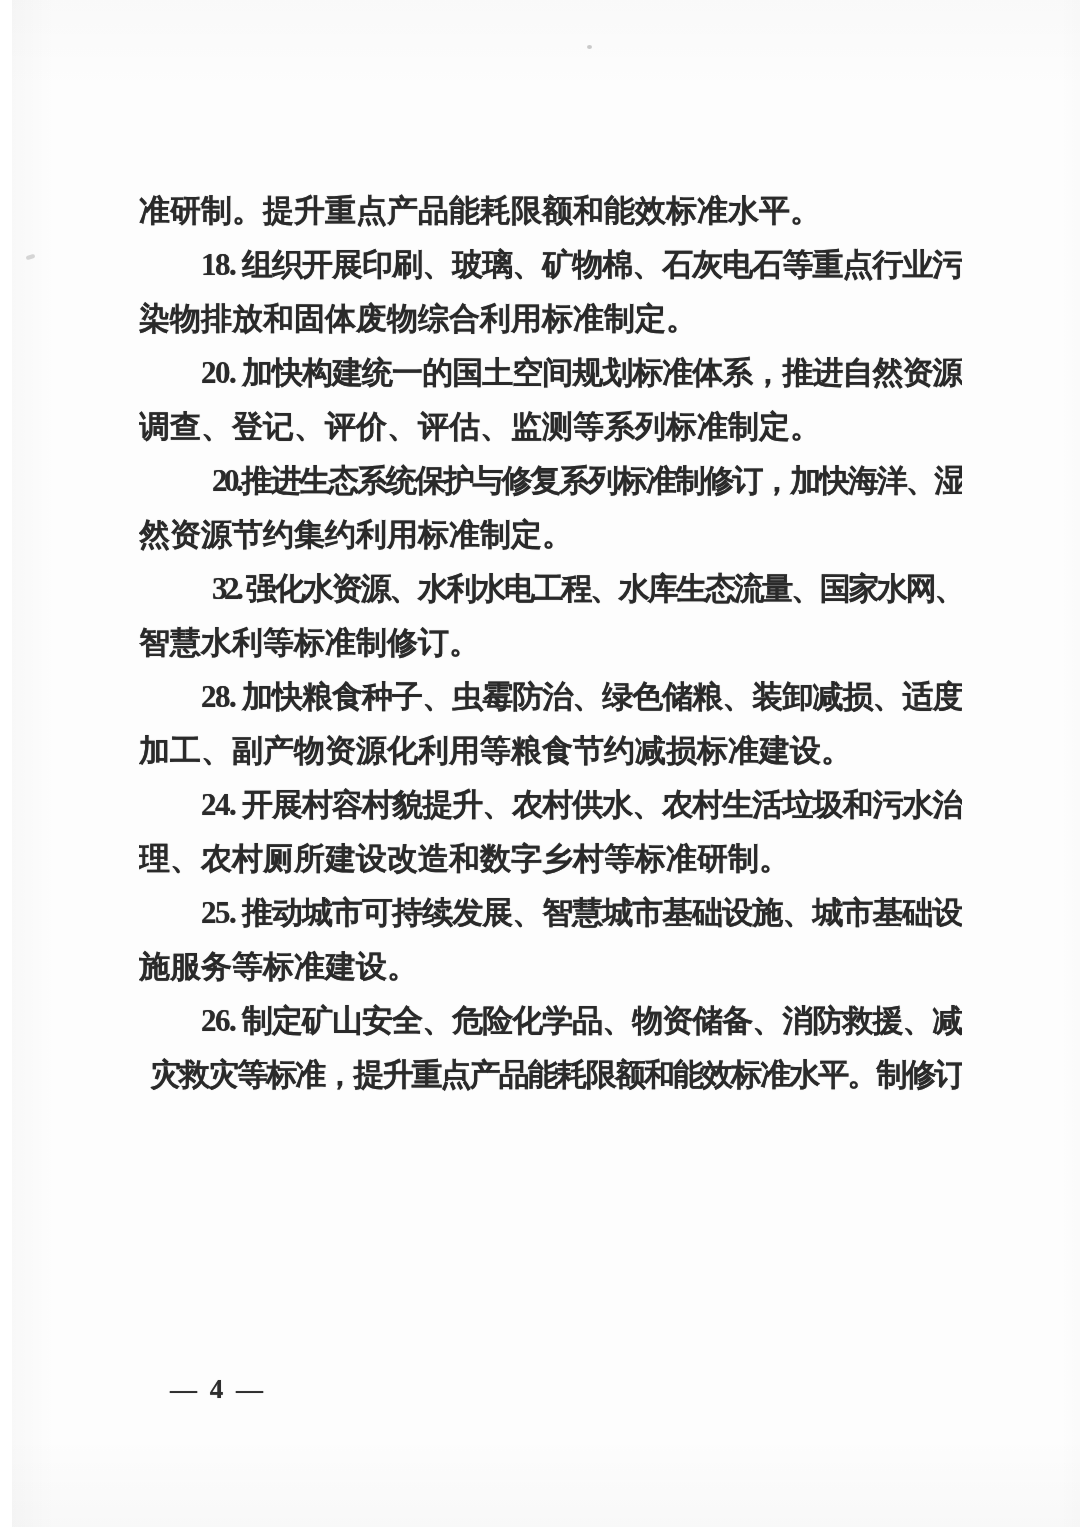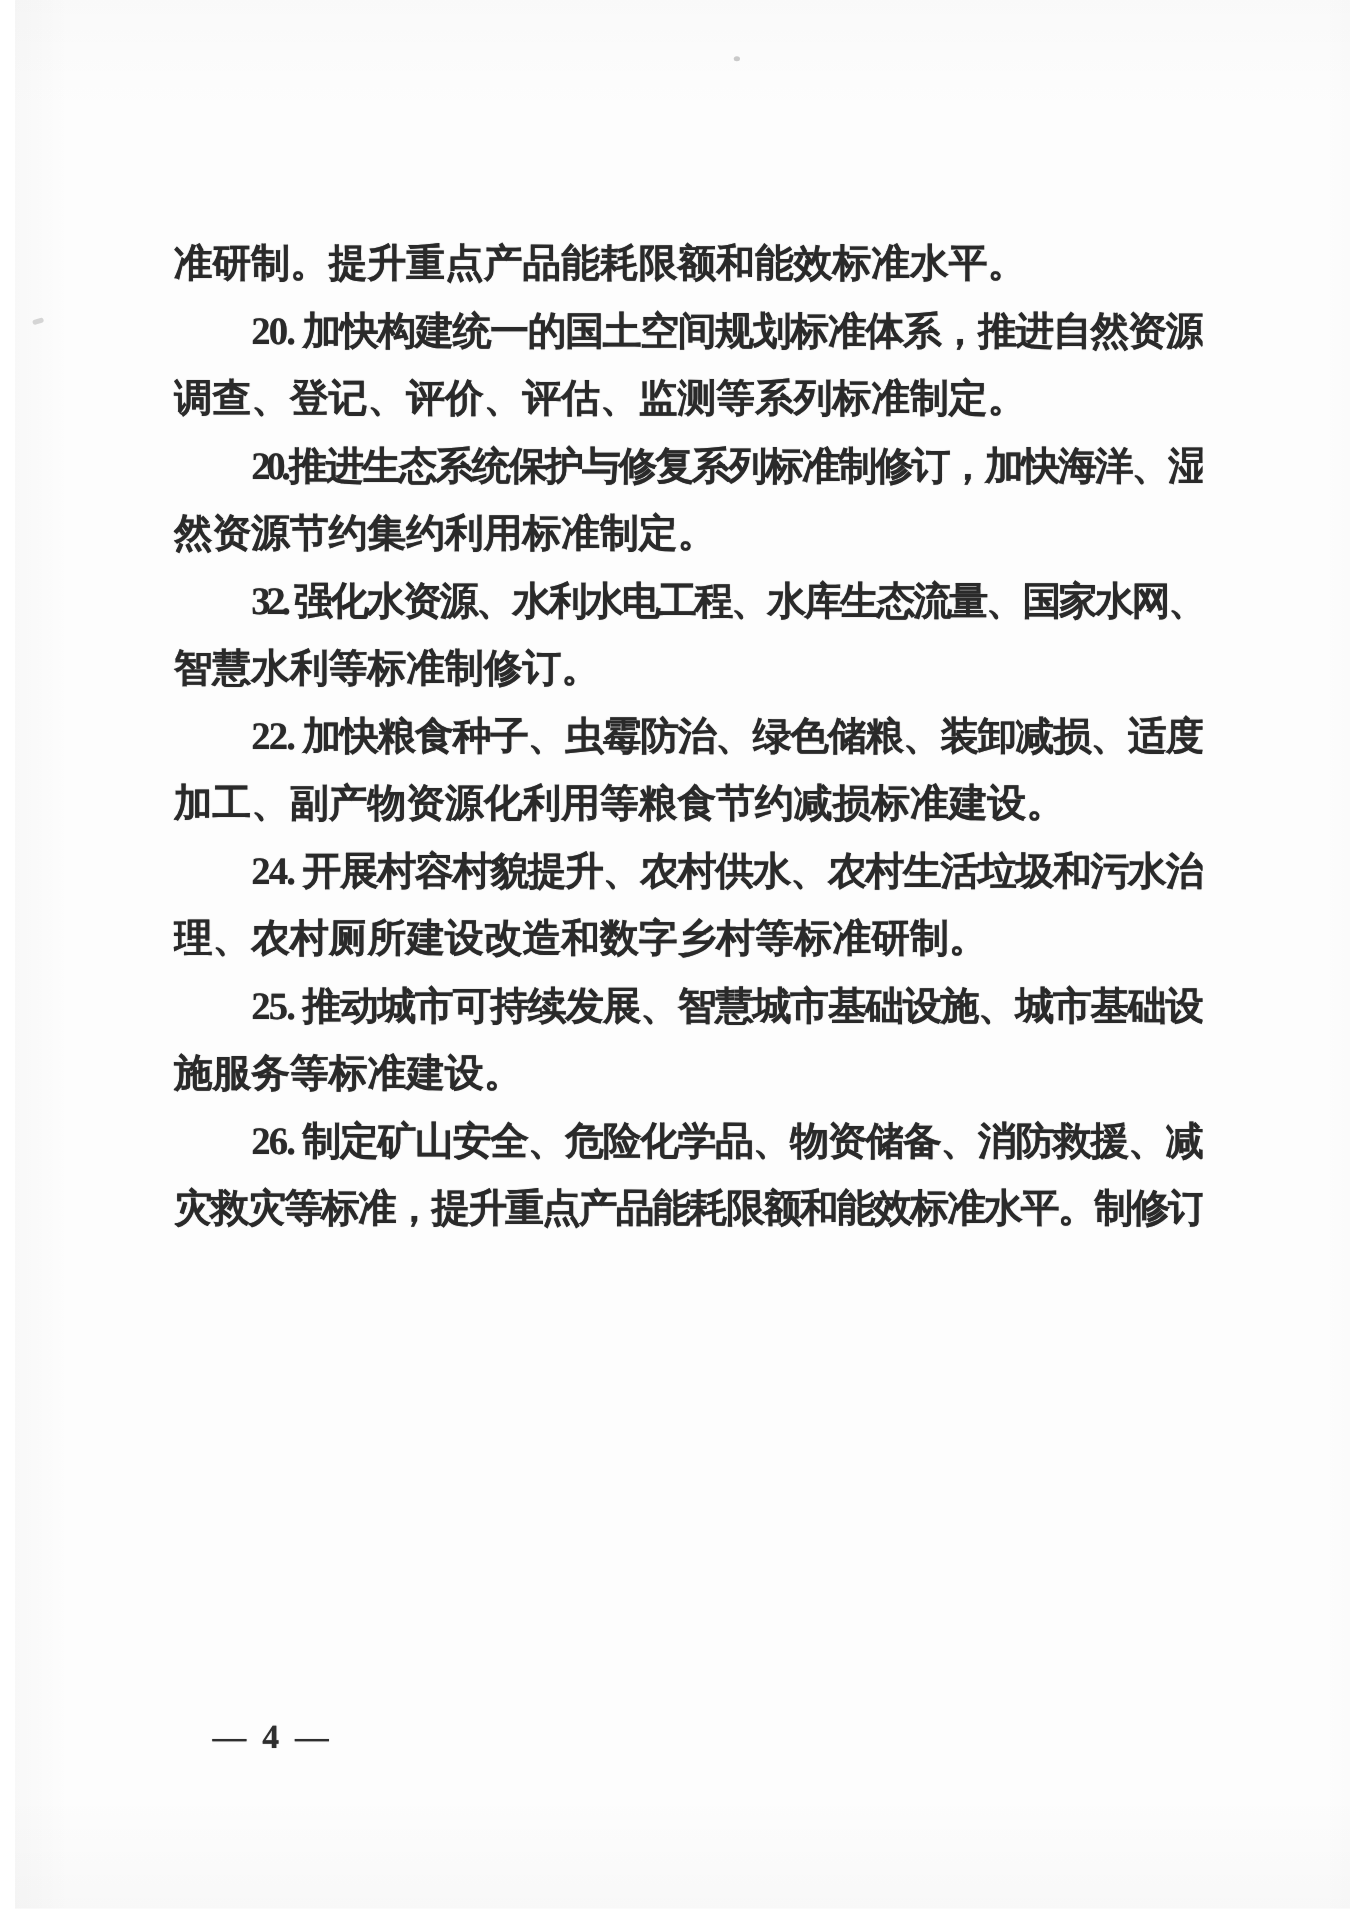--- a/index.html
+++ b/index.html
@@ -50,20 +50,21 @@
   }
   .line.first {
     text-indent: 62px;
   }
   .line.end {
     text-align-last: left;
     letter-spacing: 0px;
   }
   .line.dense {
     letter-spacing: -3.5px;
+    margin-left: 11px;
   }
   .footer {
     position: absolute;
     left: 158px;
     top: 1372px;
     font-size: 27px;
     line-height: 34px;
     letter-spacing: 3px;
     color: #2e2e2e;
     text-shadow: 0 0 0.7px rgba(45,45,45,0.7);
@@ -99,38 +100,42 @@
   <span class="artifact-dot"></span>
   <span class="artifact-smudge"></span>
 
   <main class="textblock">
 
     <p>
       <span class="line end">准研制。提升重点产品能耗限额和能效标准水平。</span>
     </p>
 
 
+    <p>
+      <span class="line first">18. 组织开展印刷、玻璃、矿物棉、石灰电石等重点行业污</span>
+      <span class="line end">染物排放和固体废物综合利用标准制定。</span>
+    </p>
 
     <p>
       <span class="line first">20. 加快构建统一的国土空间规划标准体系，推进自然资源</span>
       <span class="line end">调查、登记、评价、评估、监测等系列标准制定。</span>
     </p>
 
     <p>
       <span class="line first dense">20.推进生态系统保护与修复系列标准制修订，加快海洋、湿</span>
       <span class="line end">然资源节约集约利用标准制定。</span>
     </p>
 
     <p>
       <span class="line first dense">32. 强化水资源、水利水电工程、水库生态流量、国家水网、</span>
       <span class="line end">智慧水利等标准制修订。</span>
     </p>
 
     <p>
-      <span class="line first">22. 加快粮食种子、虫霉防治、绿色储粮、装卸减损、适度</span>
+      <span class="line first">28. 加快粮食种子、虫霉防治、绿色储粮、装卸减损、适度</span>
       <span class="line end">加工、副产物资源化利用等粮食节约减损标准建设。</span>
     </p>
 
 
     <p>
       <span class="line first">24. 开展村容村貌提升、农村供水、农村生活垃圾和污水治</span>
       <span class="line end">理、农村厕所建设改造和数字乡村等标准研制。</span>
     </p>
 
     <p>

